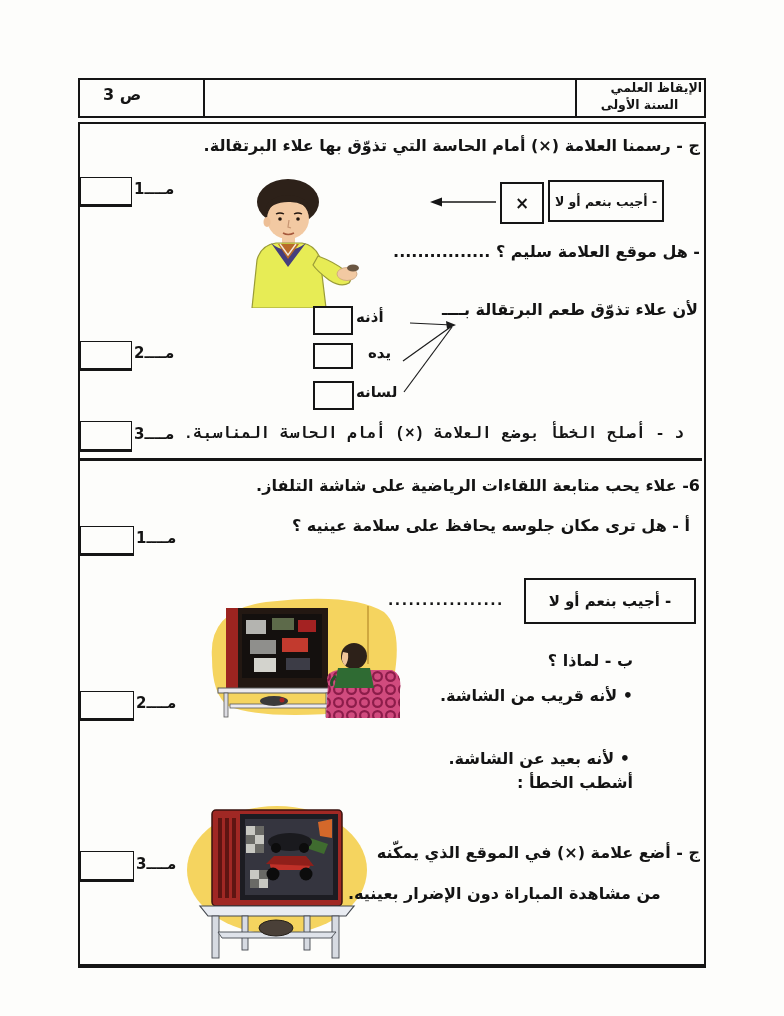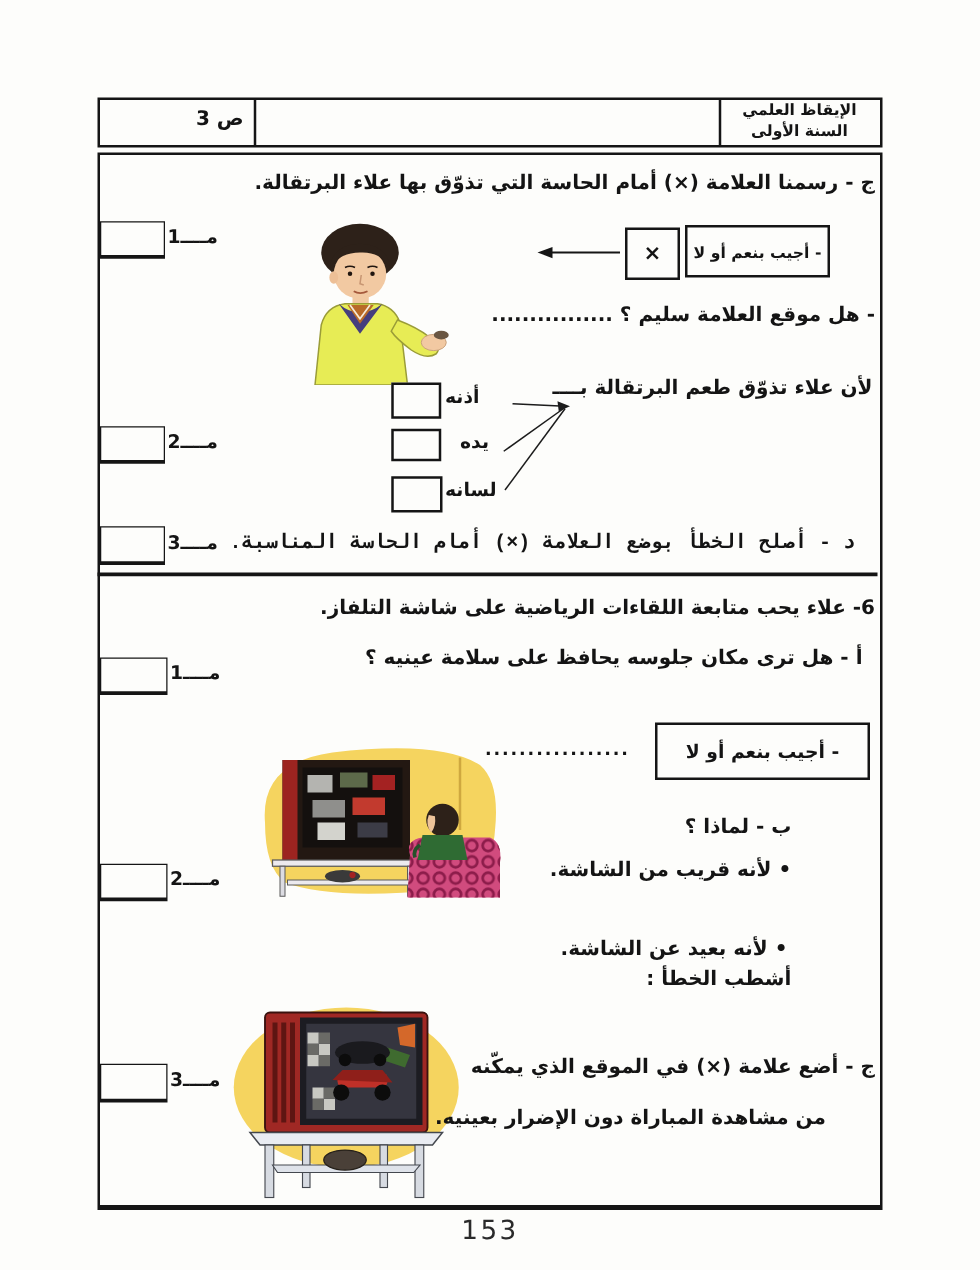--- a/index.html
+++ b/index.html
@@ -19,24 +19,24 @@
 </head>
 <body>
 
 <div class="page">
 
   <div class="frame" style="left:78px;top:78px;width:624px;height:36px;"></div>
   <div class="vline" style="left:203px;top:80px;height:36px;"></div>
   <div class="vline" style="left:575px;top:80px;height:36px;"></div>
 
   <div style="position:absolute;left:577px;top:79px;width:125px;text-align:center;direction:rtl;">
-    <div class="ar" style="position:static;font-size:12.5px;line-height:17px;">الإيقاظ العلمي</div>
+    <div class="ar" style="position:static;font-size:12.5px;line-height:17px;text-align:right;">الإيقاظ العلمي</div>
     <div class="ar" style="position:static;font-size:12.5px;line-height:17px;">السنة الأولى</div>
   </div>
-  <div class="ar" style="left:85px;top:85px;width:110px;text-align:right;font-size:16px;">ص 3</div>
+  <div class="ar" style="left:103px;top:85px;width:110px;text-align:left;font-size:16px;">ص 3</div>
 
   <div class="frame" style="left:78px;top:122px;width:624px;height:840px;border-bottom-width:4px;"></div>
 
   <div class="ar" style="right:84px;top:136px;font-size:16px;">ج - رسمنا العلامة (×) أمام الحاسة التي تذوّق بها علاء البرتقالة.</div>
 
   <div class="bx center" style="left:548px;top:180px;width:112px;height:38px;">
     <span class="ar" style="position:static;font-size:12.5px;">- أجيب بنعم أو لا</span>
   </div>
   <div class="bx center" style="left:500px;top:182px;width:40px;height:38px;">
     <span class="ar" style="position:static;font-size:17px;">×</span>
@@ -190,15 +190,14 @@
     <polygon points="36,128 154,128 149,134 40,134" fill="#dfe3ea" stroke="#44484f" stroke-width="0.9"></polygon>
     <ellipse cx="94" cy="124" rx="17" ry="8" fill="#4a4038" stroke="#26201a" stroke-width="1"></ellipse>
   </svg>
 
   <div class="ar" style="right:84px;top:843px;font-size:16px;">ج - أضع علامة (×) في الموقع الذي يمكّنه</div>
   <div class="ar" style="left:348px;top:884px;font-size:16px;text-align:center;">من مشاهدة المباراة دون الإضرار بعينيه.</div>
 
   <div class="scorebox" style="left:80px;top:851px;width:52px;height:27px;"></div>
   <div class="ar" style="left:136px;top:855px;font-size:15px;">مــــ3</div>
 
-  <div style="position:absolute;left:0;top:972px;width:784px;text-align:center;font-size:21px;letter-spacing:2px;color:#2a2a2a;font-family:'DejaVu Sans',sans-serif;">153</div>
 
 </div>
 
 </body></html>

